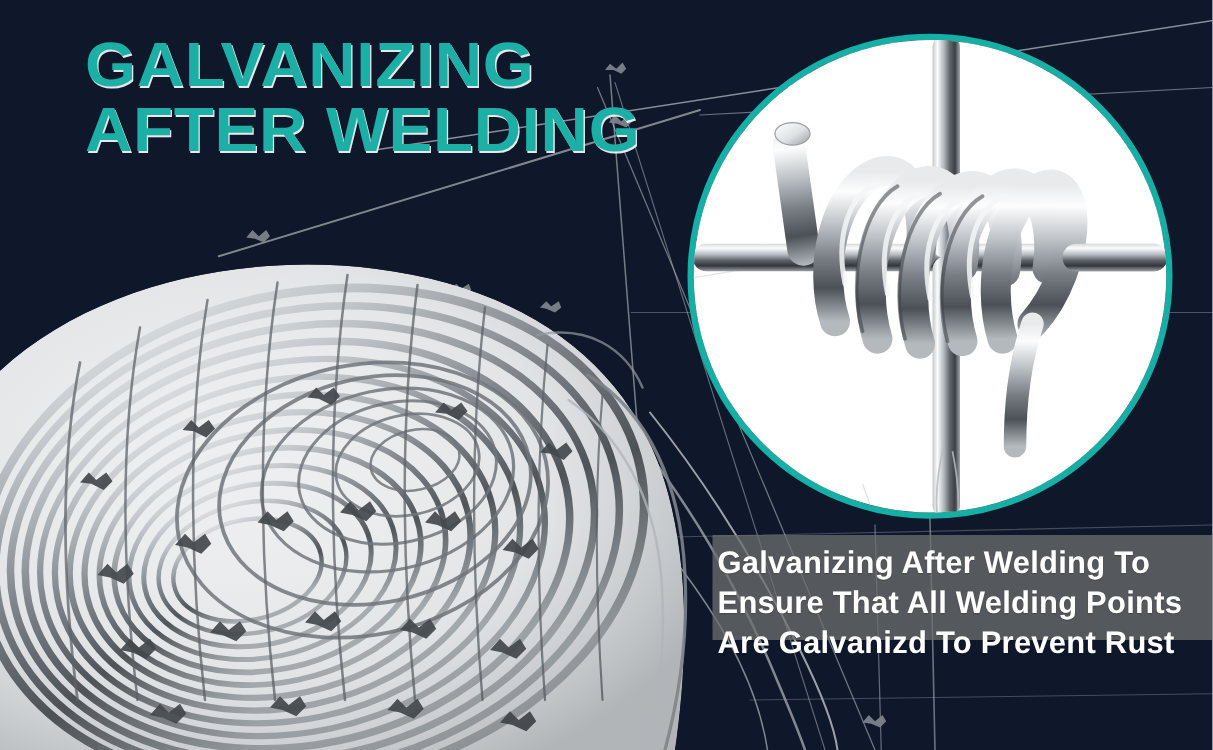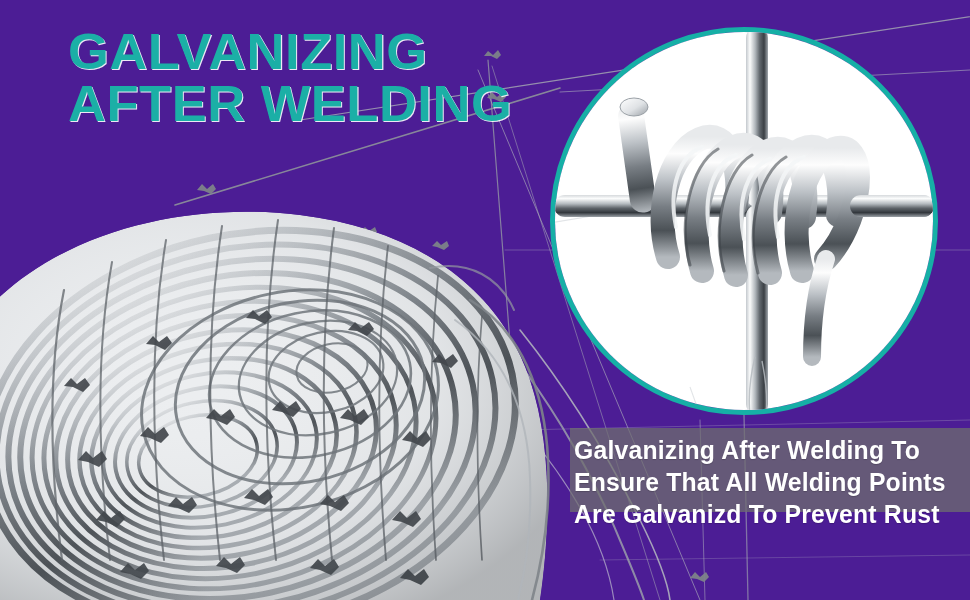--- a/index.html
+++ b/index.html
@@ -7,21 +7,21 @@
     padding: 0;
     background: #ffffff;
   }
   body {
     font-family: "Liberation Sans", sans-serif;
   }
   #canvas {
     position: relative;
     width: 970px;
     height: 600px;
-    background: #4c1d95;
+    background: #0f172a;
     overflow: hidden;
   }
 
   
   .art-layer {
     position: absolute;
     left: 0; top: 0;
     width: 970px;
     height: 600px;
   }

